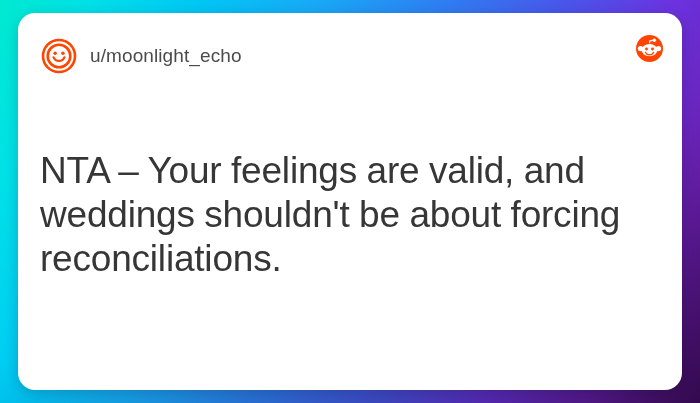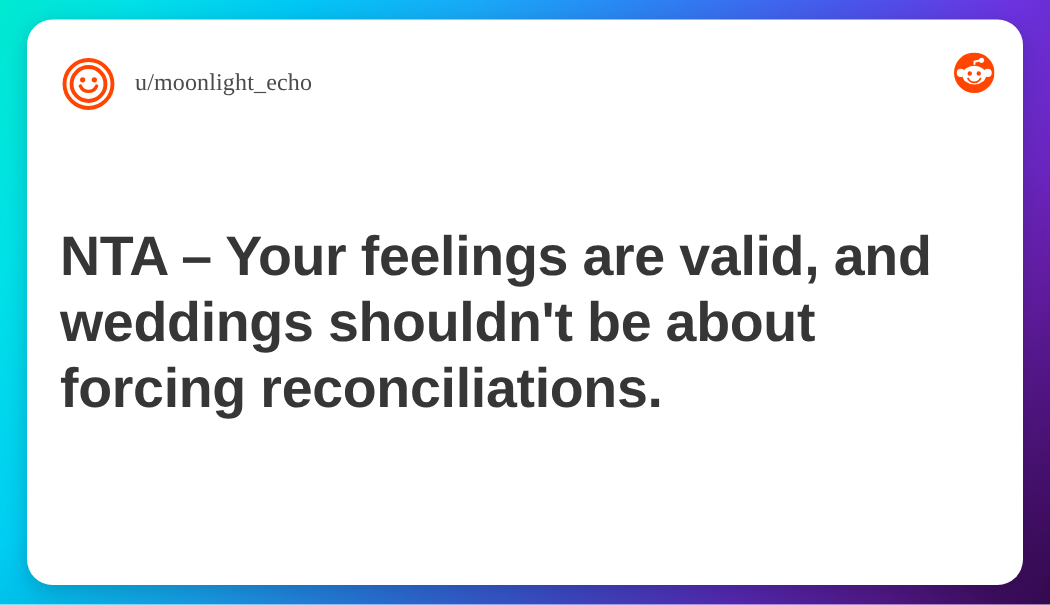--- a/index.html
+++ b/index.html
@@ -76,25 +76,24 @@
     display: block;
   }
 
   .username {
     position: absolute;
     left: 72px;
     top: 24px;
     height: 38px;
     display: flex;
     align-items: center;
-    font-size: 16px;
+    font-size: 19px;
     color: #4b4b4b;
     letter-spacing: 0.1px;
     white-space: nowrap;
-    font-family: Liberation Serif, serif;
   }
 
   .brand-logo {
     position: absolute;
     right: 19px;
     top: 22px;
     width: 27px;
     height: 27px;
     display: block;
   }
@@ -103,21 +102,21 @@
   .comment-body {
     position: absolute;
     left: 22px;
     top: 136px;
     right: 26px;
     font-size: 37px;
     line-height: 44px;
     color: #363636;
     letter-spacing: -0.2px;
     word-spacing: -0.5px;
-    font-weight: 700;
+    font-weight: 400;
   }
 </style>
 </head>
 <body>
 
 <div id="stage">
 
   <div class="card">
 
     <div class="card-header">

